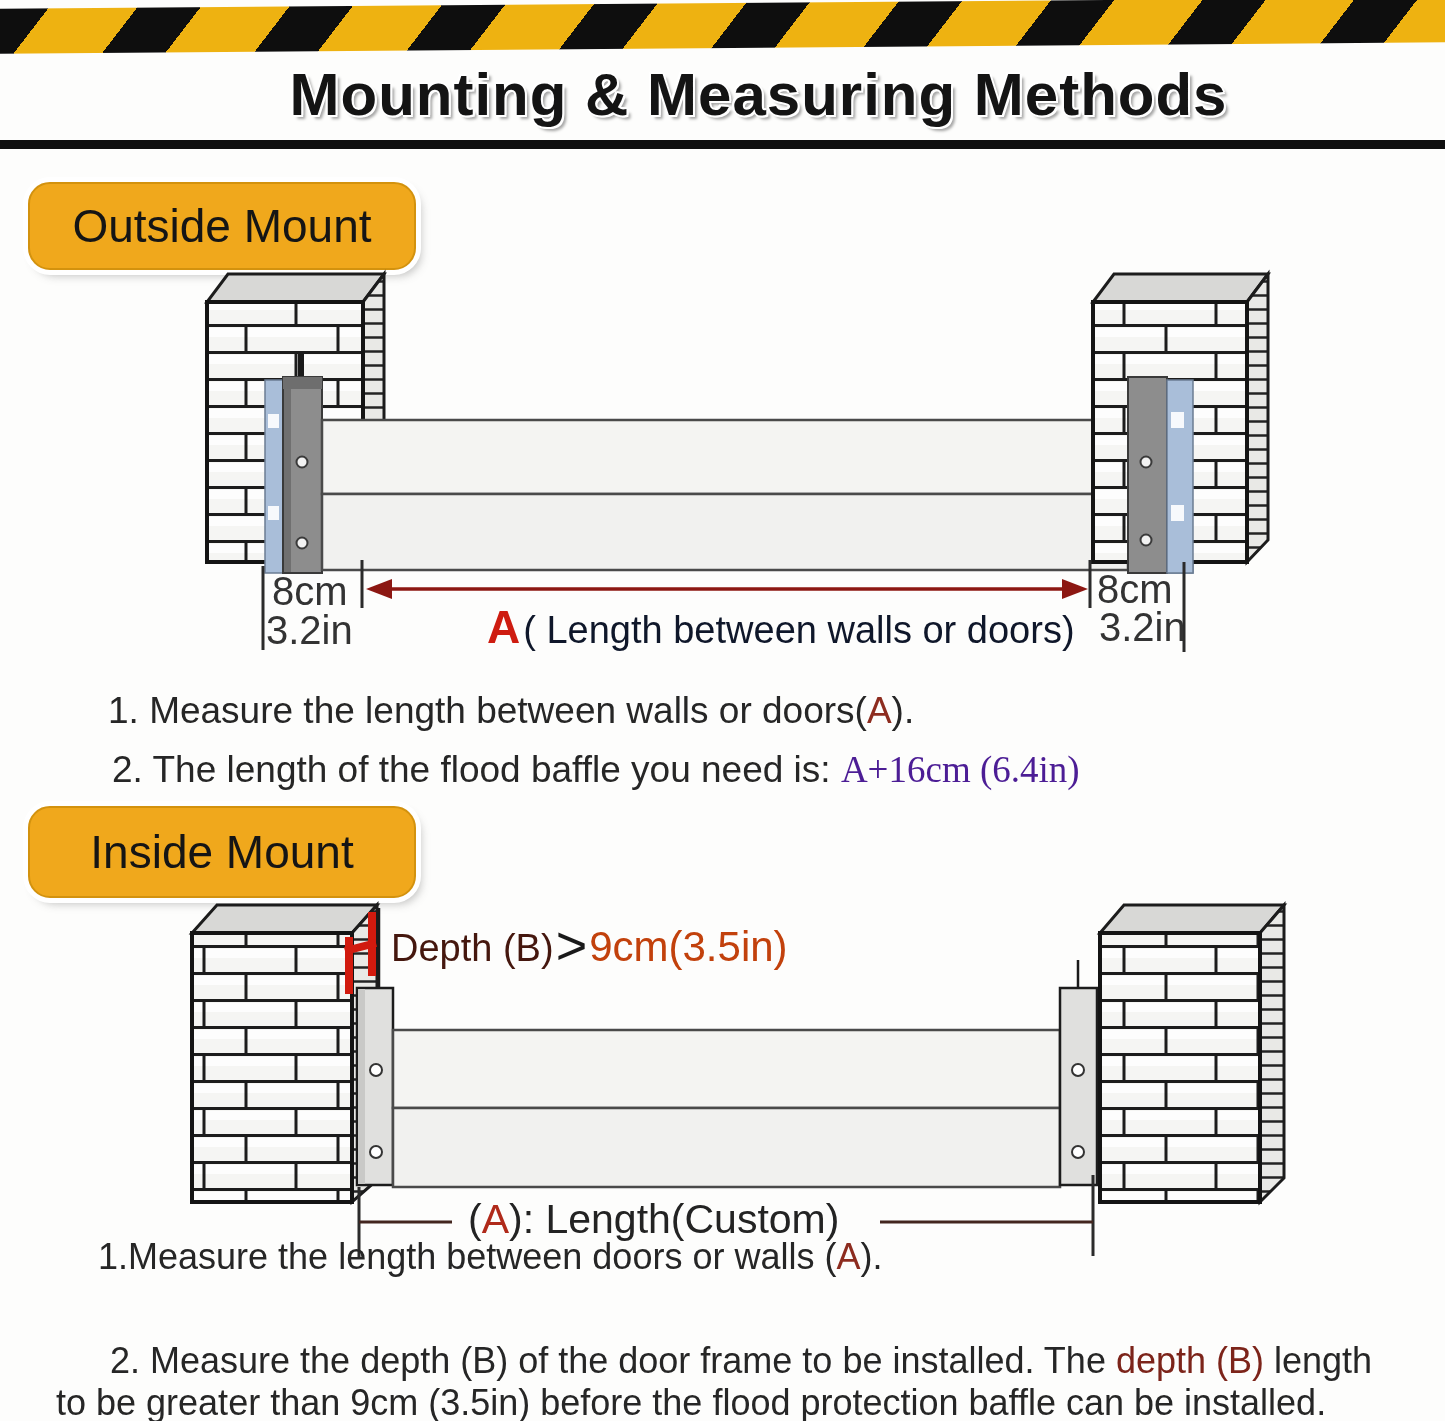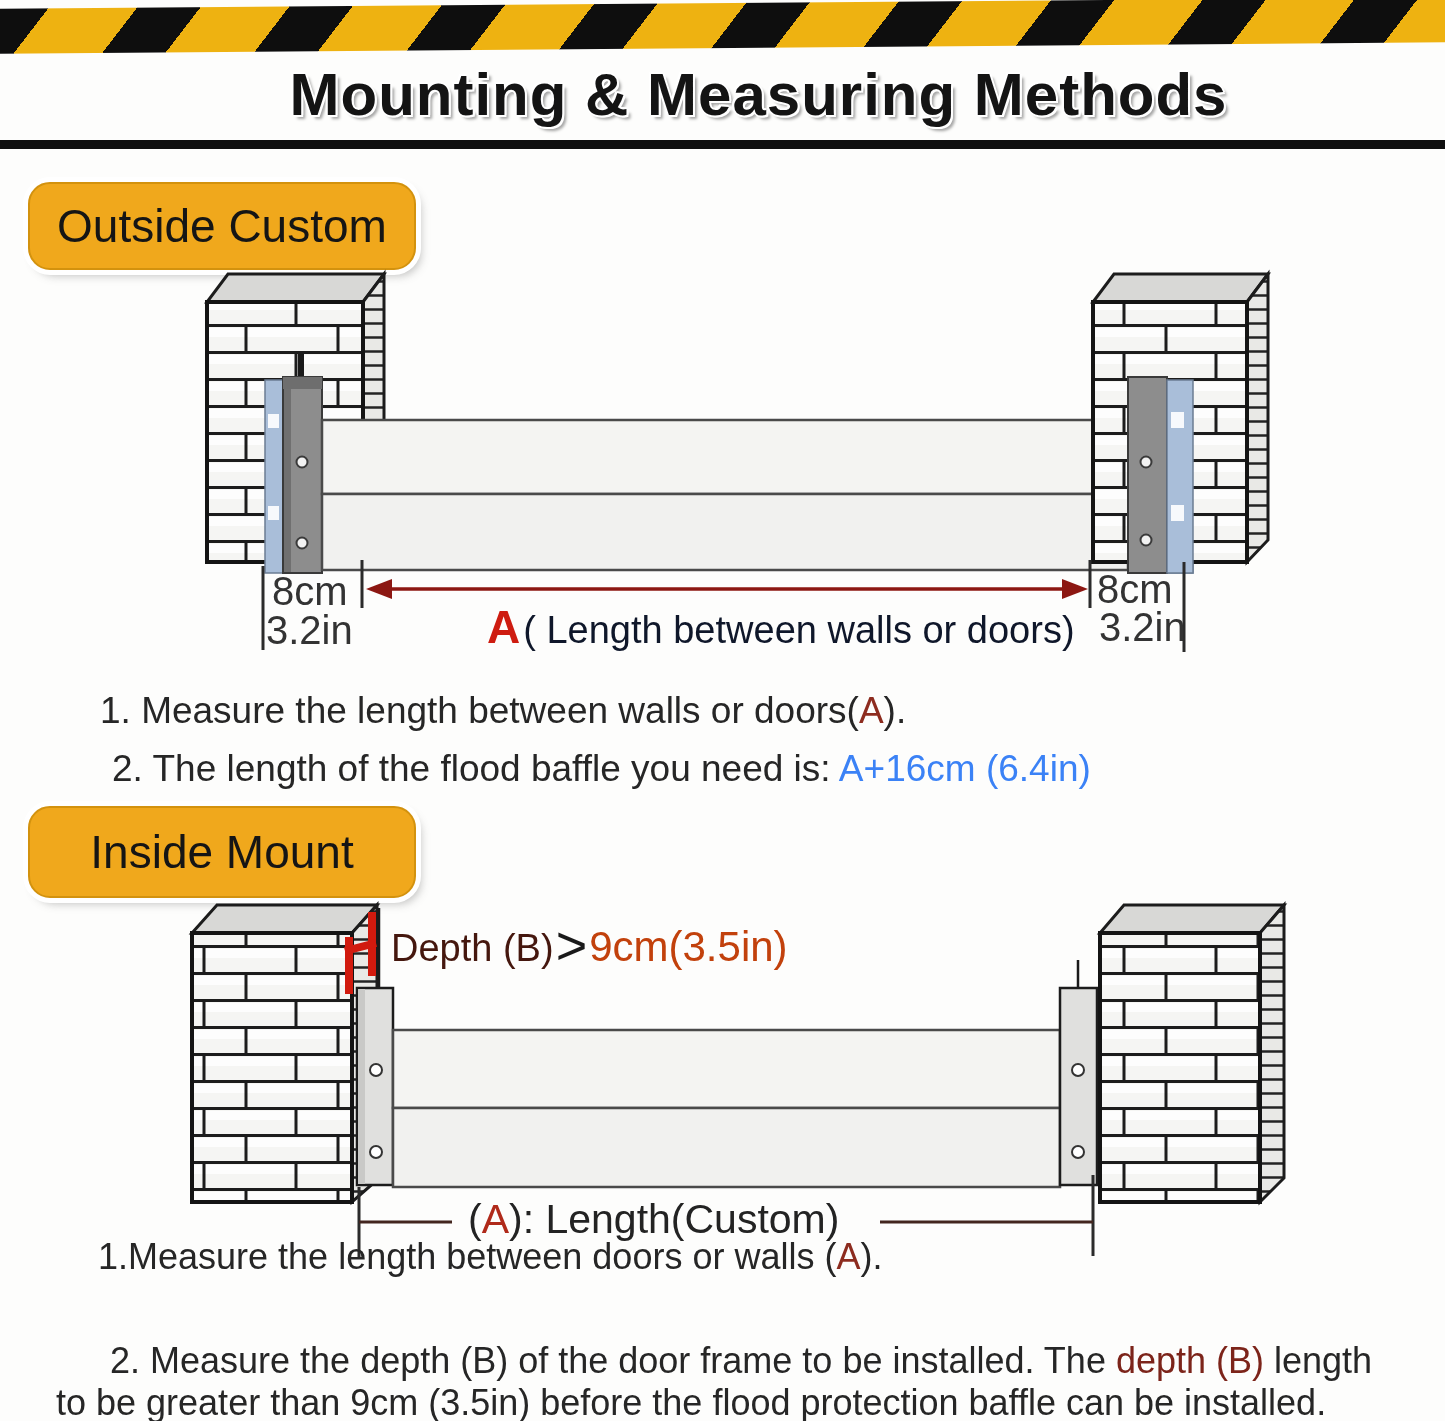--- a/index.html
+++ b/index.html
@@ -43,44 +43,44 @@
   #lbl-length-a .a-rest{font-size:38px;color:#0f172a;}
   #lbl-depth{left:391px;top:918px;display:flex;align-items:baseline;}
   .depth-name{font-size:38px;color:#45170e;}
   .depth-gt{font-size:54px;color:#191919;line-height:.9;position:relative;top:3px;margin:0 2px;}
   .depth-val{font-size:42px;color:#c2410c;}
   #lbl-length2{left:468px;top:1196px;font-size:41px;color:#232323;display:flex;align-items:baseline;}
   #lbl-length2 .a2-red{color:#b02a1a;}
 
   
   .step{position:absolute;font-size:37px;color:#262626;white-space:nowrap;}
-  #o-step1{left:100px;top:690px;}
+  #o-step1{left:108px;top:690px;}
   #o-step2{left:112px;top:748px;}
   #i-step1{left:98px;top:1236px;font-size:36px;}
   #i-step2{left:110px;top:1340px;font-size:36px;}
   #i-step3{left:56px;top:1382px;font-size:36px;}
   .red-a{color:#8d2c1f;}
-  .red-strong{color:#3b82f6;}
+  .red-strong{color:#4c1d95;font-family:Liberation Serif, serif;}
   .red-depth{color:#7c241a;}
 </style>
 </head>
 <body>
 
 <div class="stage">
 
   <div>
     <div class="tape"></div>
     <div class="title-row">
       <h1>Mounting &amp; Measuring Methods</h1>
     </div>
     <div class="divider-bar"></div>
   </div>
 
   <div class="badge" id="badge-outside">
-    <span>Outside Custom</span>
+    <span>Outside Mount</span>
   </div>
 
   <svg id="diagram-outside" class="diagram" width="1170" height="400" viewBox="140 260 1170 400">
     <defs>
       <pattern id="bk1" width="92" height="54" patternUnits="userSpaceOnUse">
         <rect width="92" height="54" fill="#f5f5f3"></rect>
         <rect y="4" width="92" height="9" fill="#fdfdfd"></rect>
         <rect y="31" width="92" height="9" fill="#fdfdfd"></rect>
         <path d="M0 1.5H92M0 28.5H92" stroke="#1c1c1c" stroke-width="3"></path>
         <path d="M62 0V28M20 27V54" stroke="#1c1c1c" stroke-width="3"></path>

